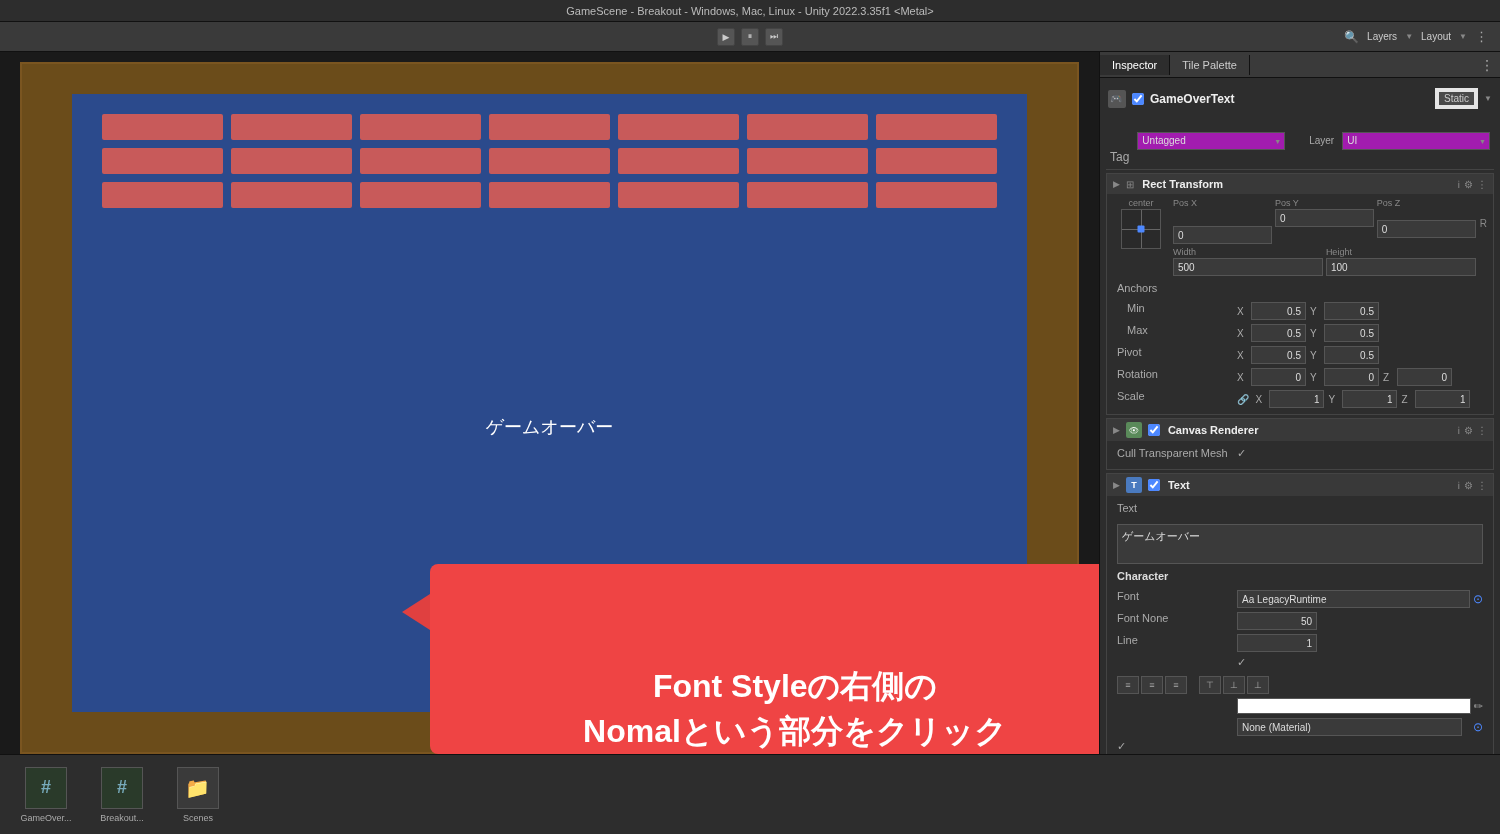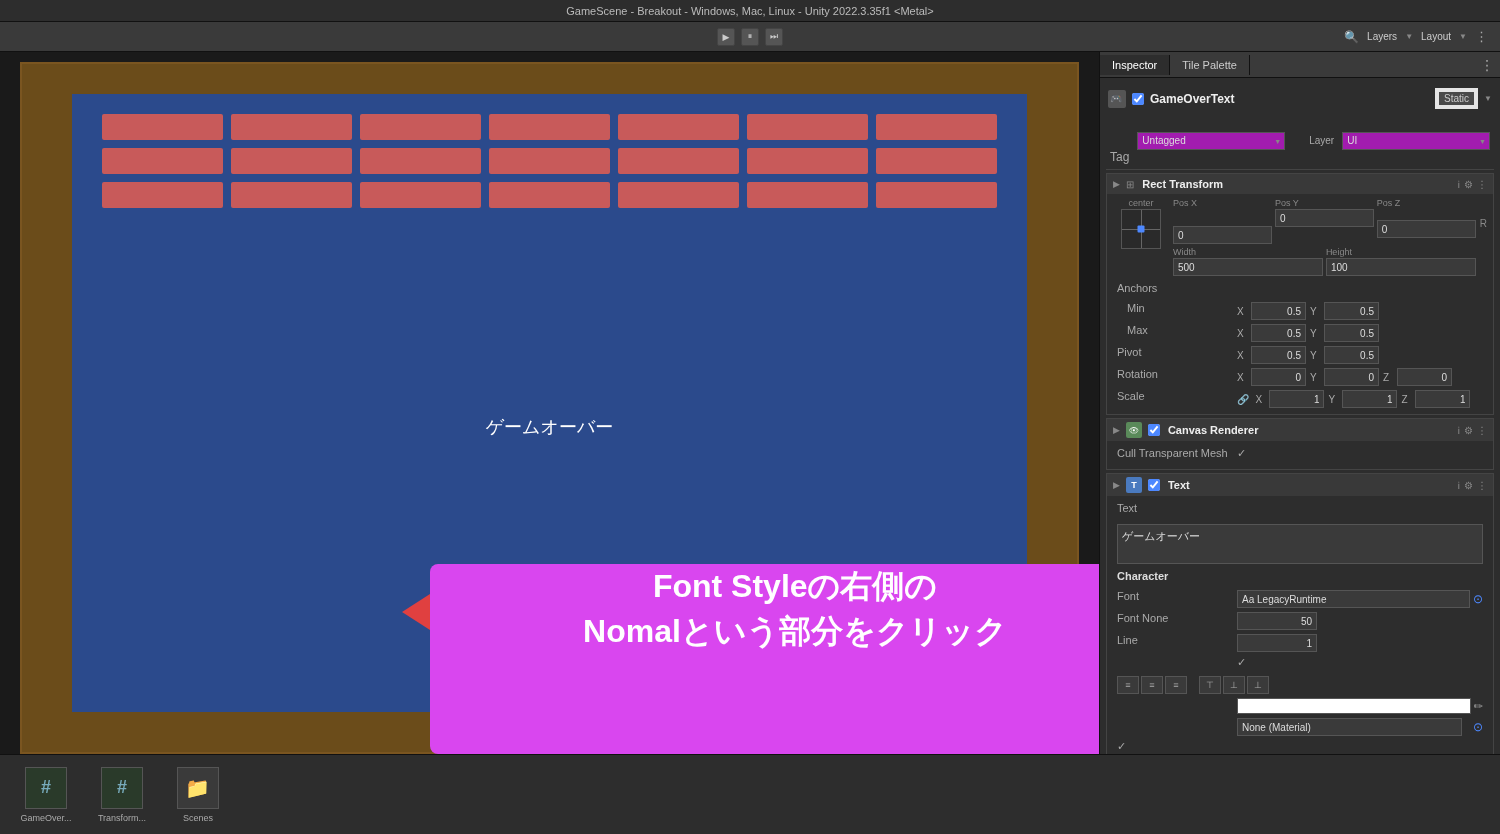--- a/index.html
+++ b/index.html
@@ -380,24 +380,24 @@
       font-size: 11px;
     }
 
     
     .callout-overlay {
       position: absolute;
       bottom: 80px;
       left: 430px;
       width: 730px;
       height: 190px;
-      background: #d946ef;
+      background: #ef4444;
       border-radius: 8px;
       display: flex;
-      align-items: flex-start;
+      align-items: flex-end;
       justify-content: center;
       z-index: 100;
     }
     .callout-text {
       color: white;
       font-size: 32px;
       font-family: 'Hiragino Sans', 'Yu Gothic', sans-serif;
       font-weight: 600;
       text-align: center;
       line-height: 1.4;
@@ -594,21 +594,21 @@
       </div>
     </div>
 
     <div class="bottom-panel">
       <div class="asset-item">
         <div class="asset-icon" style="background:#2a3a2a;color:#7ab;font-size:18px;font-weight:bold;">#</div>
         <span class="asset-label">GameOver...</span>
       </div>
       <div class="asset-item">
         <div class="asset-icon" style="background:#2a3a2a;color:#7ab;font-size:18px;font-weight:bold;">#</div>
-        <span class="asset-label">Transform...</span>
+        <span class="asset-label">Breakout...</span>
       </div>
       <div class="asset-item">
         <div class="asset-icon" style="background:#3a3a3a;font-size:20px;">📁</div>
         <span class="asset-label">Scenes</span>
       </div>
     </div>
   </div>
 
   <div class="inspector-panel">
 

